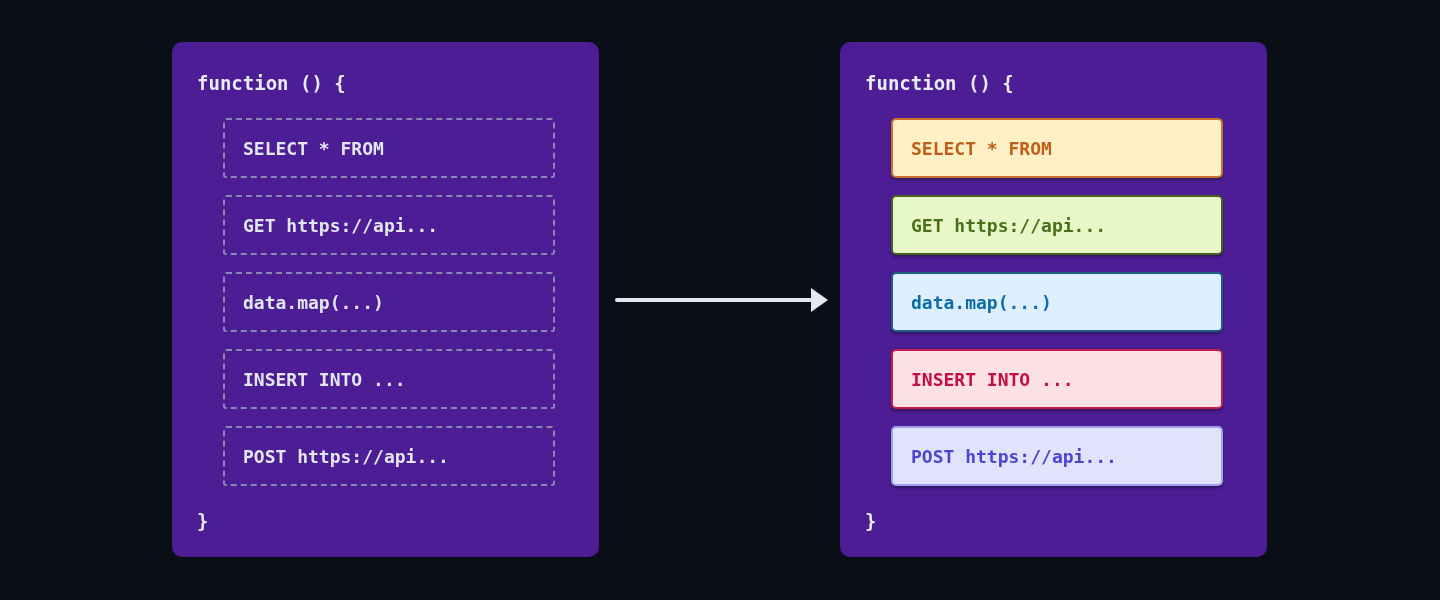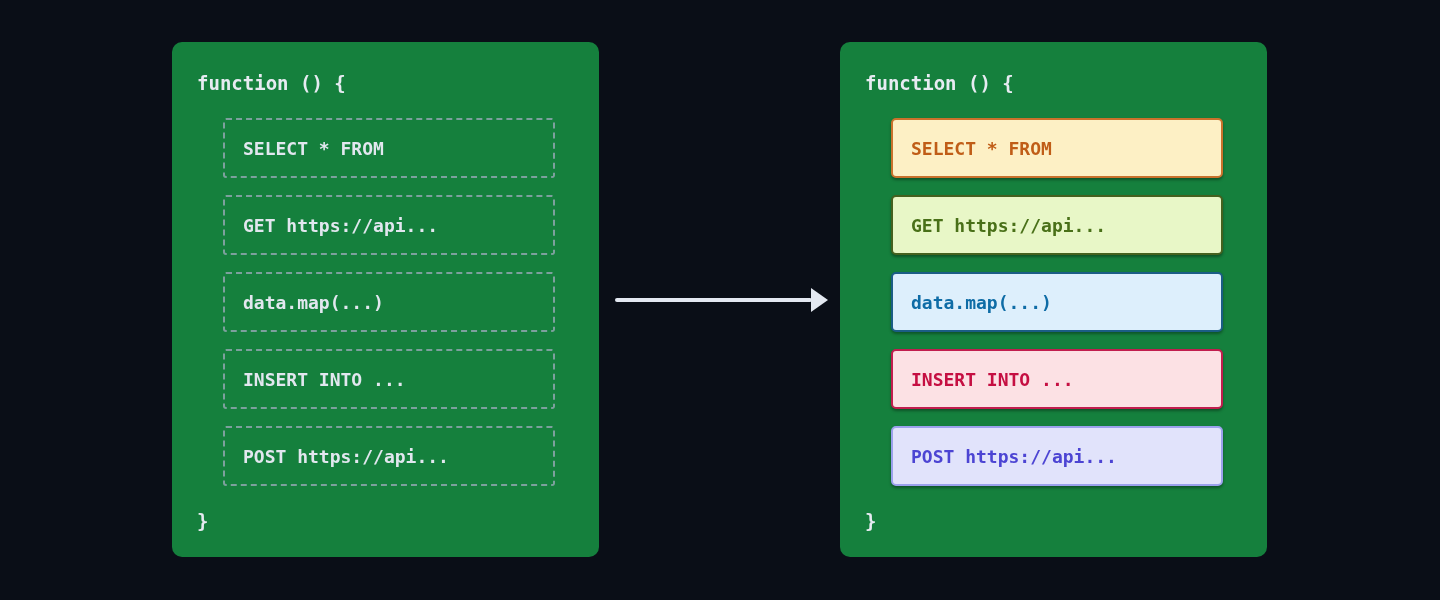--- a/index.html
+++ b/index.html
@@ -15,21 +15,21 @@
     position: relative;
     width: 1440px;
     height: 600px;
     background: #0a0e17;
   }
   .panel {
     position: absolute;
     top: 42px;
     width: 427px;
     height: 515px;
-    background: #15803d;
+    background: #4c1d95;
     border-radius: 10px;
     box-sizing: border-box;
     padding: 30px 24px 26px 25px;
   }
   .panel-before { left: 172px; }
   .panel-after  { left: 840px; }
   .code-open, .code-close {
     color: #e7ebf2;
     font-weight: bold;
     font-size: 19px;

